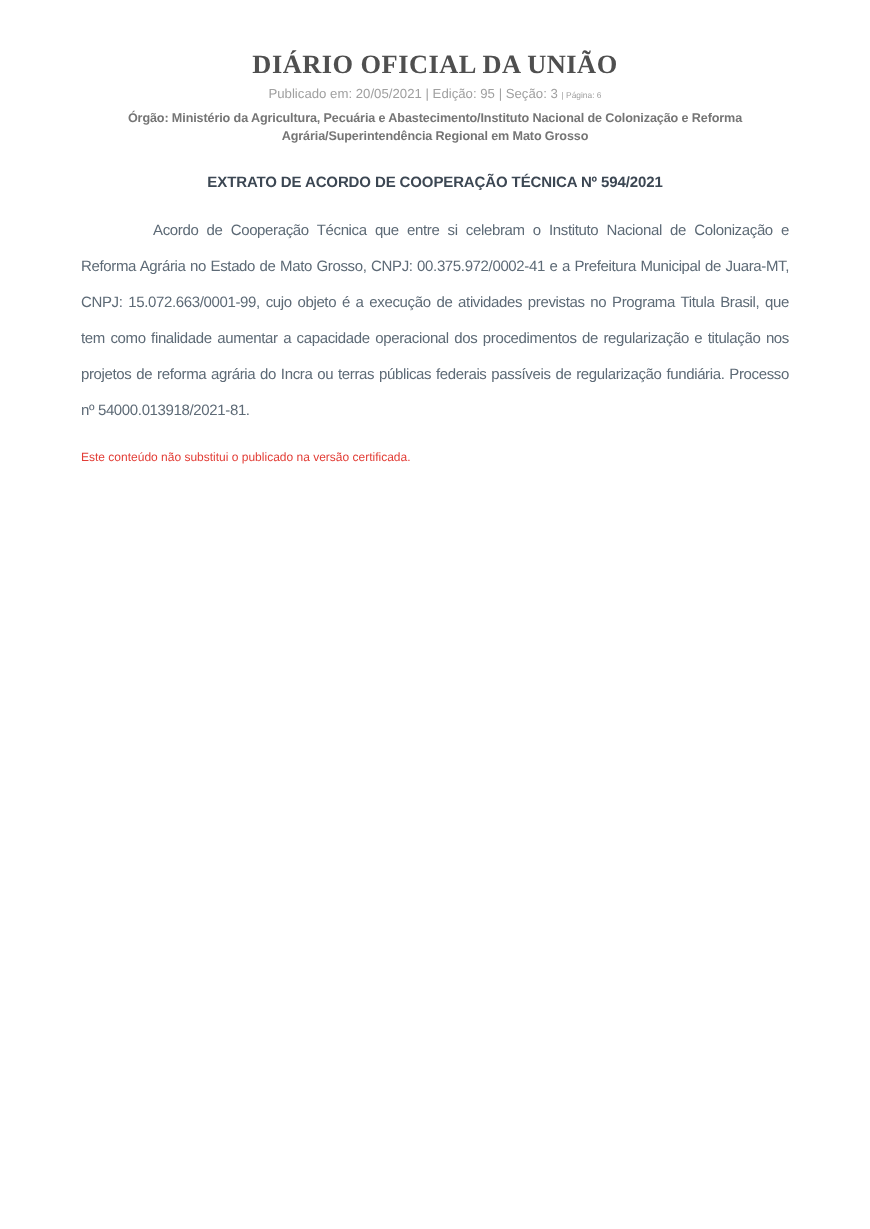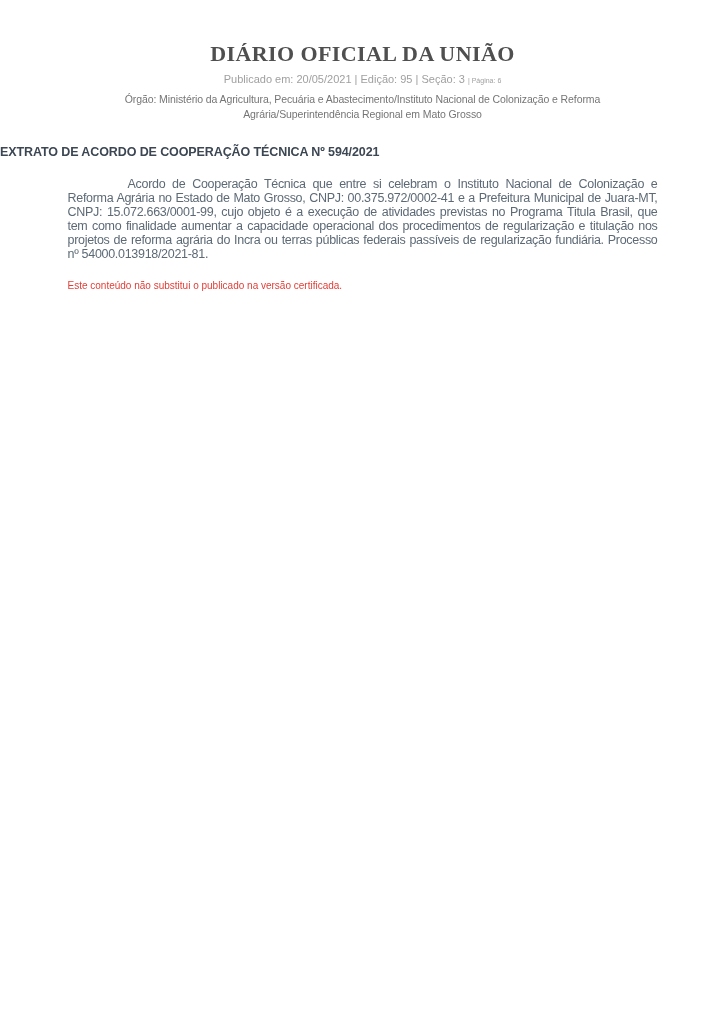--- a/index.html
+++ b/index.html
@@ -44,39 +44,39 @@
   }
   .meta-small {
     font-size: 7px;
     letter-spacing: 0;
   }
   .organ-line {
     margin: 5px auto 0 auto;
     max-width: 580px;
     font-size: 10.5px;
     line-height: 15px;
-    font-weight: 400;
+    font-weight: 700;
     letter-spacing: -0.1px;
     color: var(--organ, #757575);
     text-align: center;
   }
   .article-heading {
     margin: 22px auto 0 auto;
     font-size: 12.5px;
     line-height: 16px;
     font-weight: 700;
     letter-spacing: -0.1px;
     color: var(--heading, #3c4753);
-    text-align: left;
+    text-align: center;
   }
   .article-body {
     margin: 17px auto 0 auto;
     width: 590px;
     font-size: 12.5px;
-    line-height: 14px;
+    line-height: 30px;
     letter-spacing: -0.3px;
     color: var(--body, #5d6a76);
     text-align: justify;
     text-indent: 60px;
   }
   .disclaimer {
     margin: 19px auto 0 auto;
     width: 590px;
     font-size: 10px;
     line-height: 12px;

